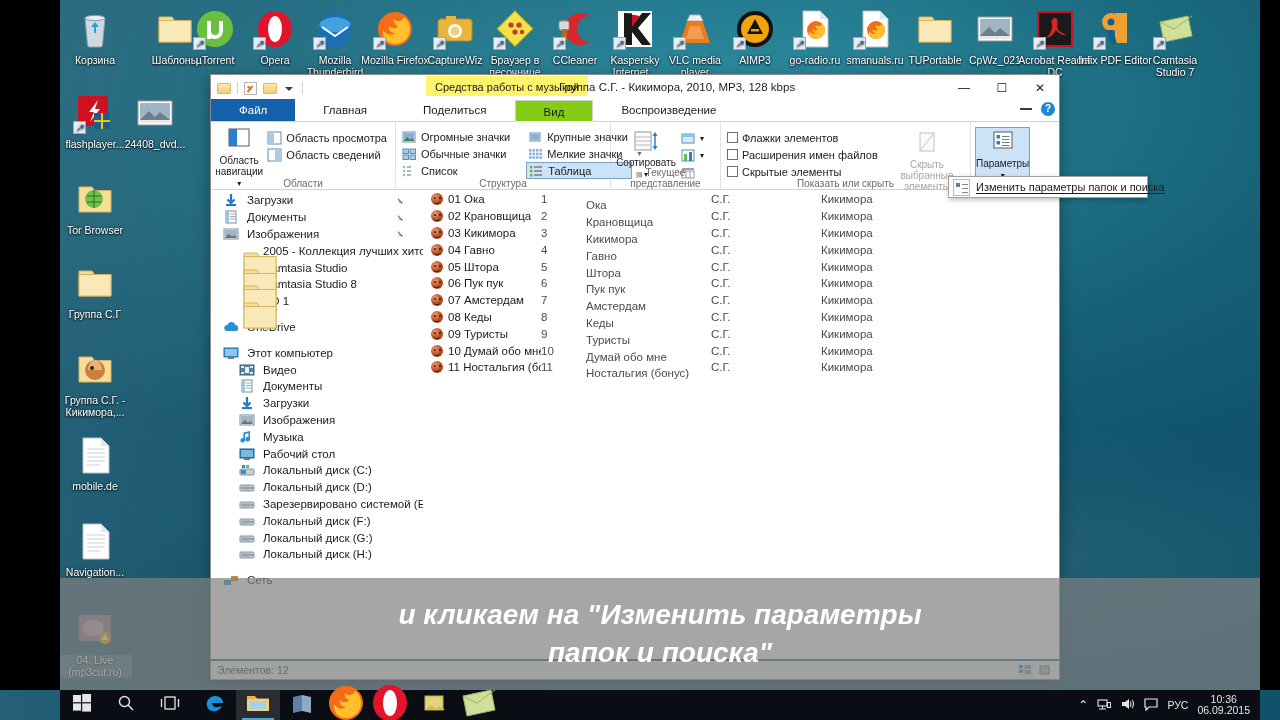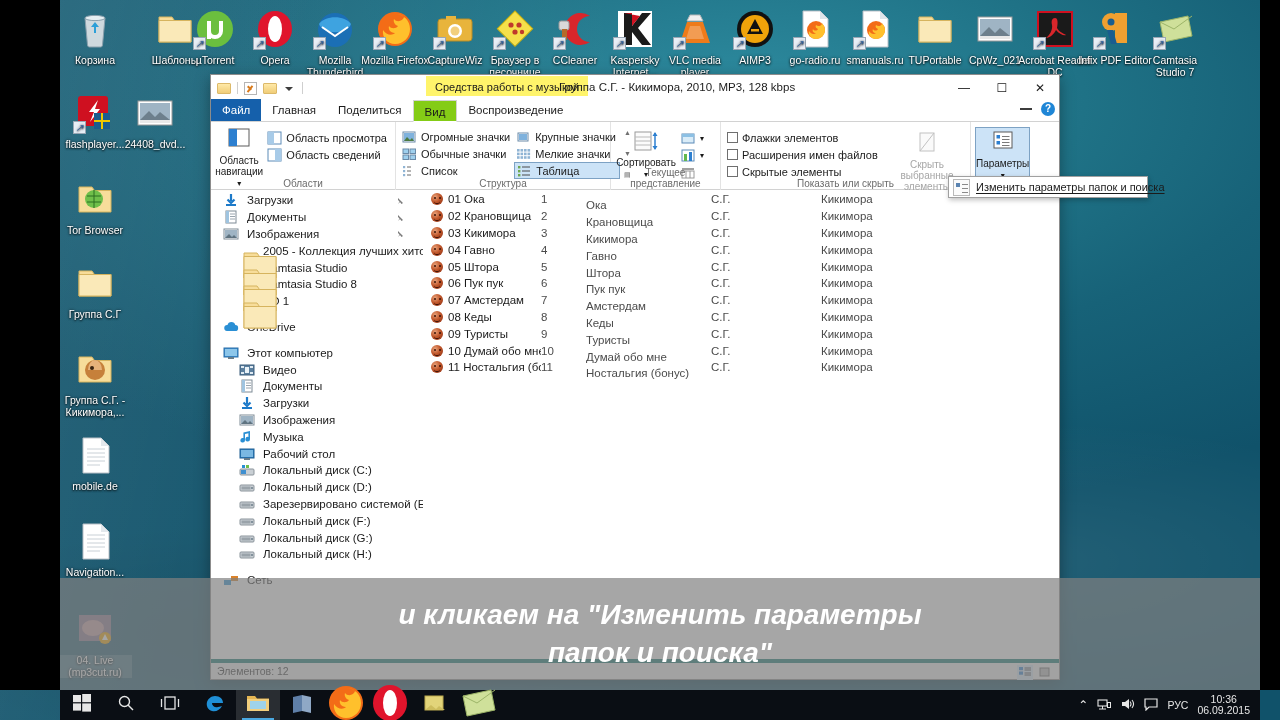--- a/index.html
+++ b/index.html
@@ -67,39 +67,39 @@
   .ctx-tab{
     position:absolute; left:215px; top:1px; height:20px; background:#fff46b;
     padding:2px 9px 0; font-size:11px; color:#1a1a1a; line-height:18px; white-space:nowrap;
   }
   .wtitle{ position:absolute; left:348px; top:0; height:25px; line-height:25px; font-size:11.5px; color:#1b1b1b; white-space:nowrap;}
   .wbtns{ position:absolute; right:0; top:0; display:flex; height:25px;}
   .wbtn{ width:38px;height:25px; display:flex; align-items:center; justify-content:center; color:#202020; font-size:12px;}
 
   
   .tabrow{ height:22px; background:#fff; display:flex; align-items:flex-end; position:relative; border-bottom:1px solid #d2d2d2;}
-  .tab{ height:22px; line-height:22px; padding:0 11px; font-size:11.5px; color:#1b1b1b; white-space:nowrap;}
+  .tab{ height:22px; line-height:22px; padding:0 28px; font-size:11.5px; color:#1b1b1b; white-space:nowrap;}
   .tab.file{ background:#1560ab; color:#fff; font-weight:400;}
   .tab.active{ background:#84cc16; border:1px solid #d2d2d2; border-bottom:1px solid #fff; margin-bottom:-1px;}
   .tabrow .helpbtns{ position:absolute; right:4px; top:2px; display:flex; align-items:center; gap:8px;}
   .pinbtn{ width:14px;height:14px;position:relative;}
   .pinbtn:after{content:"";position:absolute;left:1px;top:6px;width:12px;height:2px;background:#3c3c3c;}
   .helpbtn{ width:14px;height:14px;border-radius:50%;background:#1f86d6;color:#fff;font-size:10px;line-height:14px;text-align:center;font-weight:bold;}
 
   
   .ribbon{ height:68px; background:#fff; border-bottom:1px solid #d2d2d2; display:flex; position:relative;}
   .rgroup{ position:relative; height:68px; display:flex; flex-direction:column; justify-content:flex-start;
            border-right:1px solid #e3e3e3; padding:3px 4px 0;}
   .rgroup .glabel{ position:absolute; bottom:1px; left:0; right:0; text-align:center; font-size:10px; color:#6b6b6b;}
   .rgbody{ display:flex; gap:2px; }
   .bigbtn{ width:58px; text-align:center; font-size:10px; color:#1b1b1b; line-height:11px; padding-top:2px;}
   .bigbtn .ic{ display:block; width:28px;height:26px;margin:0 auto 2px; position:relative;}
   .smallitem{ display:flex; align-items:center; gap:4px; font-size:11px; color:#1b1b1b; height:17px; padding:0 4px 0 2px; white-space:nowrap;}
   .smallitem .ic{ width:15px;height:14px; position:relative; flex:0 0 15px;}
-  .viewgrid{ display:grid; grid-template-columns:auto auto; gap:0 0; }
+  .viewgrid{ display:grid; grid-template-columns:auto auto; gap:0 12px; }
   .viewgrid .smallitem.selected{ background:#cce3f7; border:1px solid #7da2c4; height:17px;}
   .chk{ width:11px;height:11px;border:1px solid #6f6f6f;background:#fff;flex:0 0 11px;}
   .scroller{ width:10px; display:flex; flex-direction:column; justify-content:space-between; align-items:center; padding:1px 0; margin-left:2px;}
   .scroller span{ font-size:7px; color:#707070; line-height:7px;}
   .disabled{ color:#a6a6a6 !important; }
 
   
   .optbtn{ background:#cce3f7; border:1px solid #7da2c4; }
 
   
@@ -131,21 +131,21 @@
   .frow .c-artist{ width:110px; color:#4b4b4b;}
   .frow .c-album{ width:120px; color:#4b4b4b;}
   .mp3ic{ width:12px;height:12px;border-radius:50%;
     background:radial-gradient(circle at 35% 32%, #e8a27a 0%, #c0562a 45%, #8c2f14 100%);
     position:relative; flex:0 0 12px;}
   .mp3ic:before{content:"";position:absolute;left:2.5px;top:4px;width:2px;height:2px;background:#3a1207;border-radius:50%;
     box-shadow:5px 0 0 #3a1207;}
   .mp3ic:after{content:"";position:absolute;left:3px;top:8px;width:6px;height:2px;border-bottom:1.5px solid #3a1207;border-radius:0 0 4px 4px;}
 
   
-  .statusbar{ height:20px; border-top:4px solid #0f766e; background:#f0f0f0; display:flex; align-items:center;
+  .statusbar{ height:20px; border-top:2px solid #0f766e; background:#f0f0f0; display:flex; align-items:center;
               padding:0 6px; font-size:10.5px; color:#333; position:relative;}
   .statusbar .views{ position:absolute; right:6px; top:2px; display:flex; gap:4px;}
   .vbtn{ width:16px;height:15px; position:relative;}
   .vbtn.active{ background:#d7e6f5;}
 
   
   .subtitle{
     position:absolute; left:60px; top:578px; width:1200px; height:112px;
     background:rgba(128,128,128,0.70); z-index:50;
     display:flex; flex-direction:column; align-items:center; justify-content:center;

